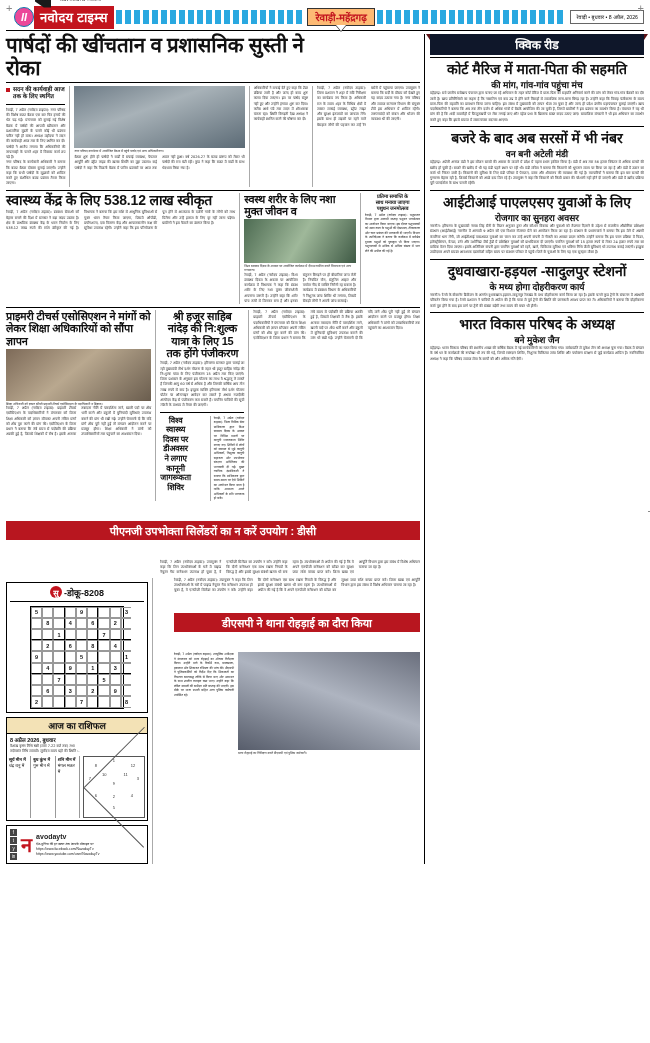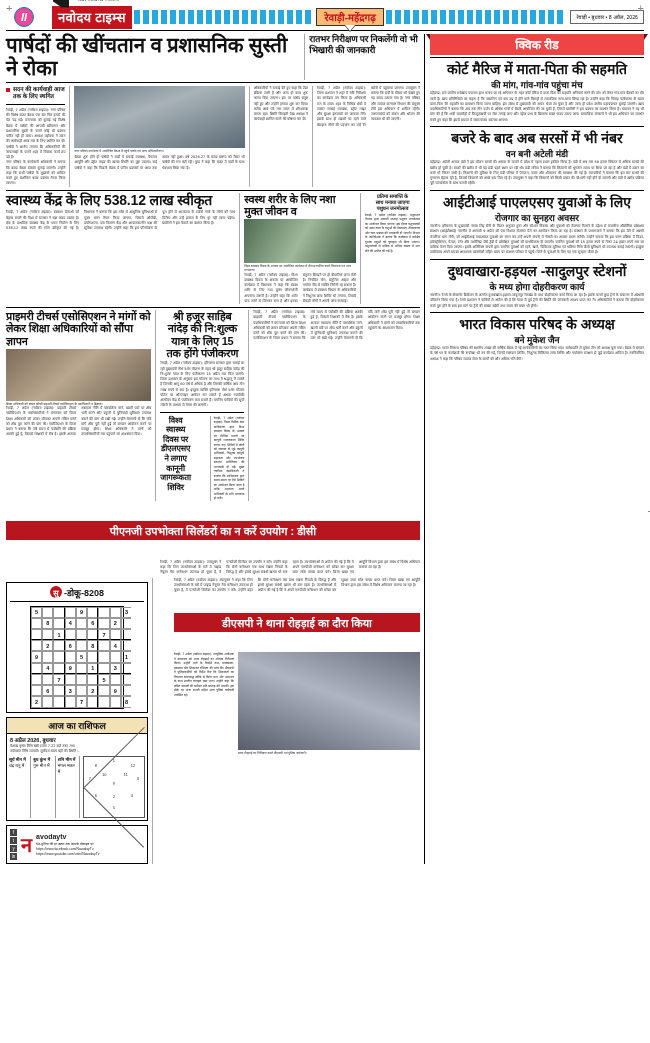--- a/index.html
+++ b/index.html
@@ -5,21 +5,21 @@
   html,body{margin:0;padding:0;background:#fff;}
   body{width:650px;height:1043px;font-family:"Liberation Sans","DejaVu Sans",sans-serif;color:#111;overflow:hidden;position:relative;}
   .page{width:650px;height:1043px;position:relative;box-sizing:border-box;padding:4px 6px;}
 
   
   .masthead{display:flex;align-items:center;height:26px;position:relative;border-bottom:0;}
   .crop-mark{position:absolute;font-size:11px;color:#888;}
   .cm-tl{left:0;top:-2px;}
   .cm-tr{right:0;top:-2px;}
   .logo-circle{width:18px;height:18px;border-radius:50%;background:#ec4899;color:#fff;font-weight:bold;font-size:11px;
-    display:flex;align-items:center;justify-content:center;margin-left:8px;margin-right:18px;border:1px solid #0d7cae;font-style:italic;}
+    display:flex;align-items:center;justify-content:center;margin-left:8px;margin-right:0;border:1px solid #0d7cae;font-style:italic;}
   .logo-block{position:relative;background:#c3141e;padding:2px 6px 3px 6px;display:flex;align-items:center;}
   .logo-block:before{content:"";position:absolute;left:1px;top:-9px;width:16px;height:11px;background:#1a1a1a;
      clip-path:polygon(0 0,100% 0,100% 100%,55% 100%,0 45%);}
   .logo-text{color:#fff;font-weight:bold;font-size:13px;letter-spacing:.3px;}
   .logo-tag{position:absolute;top:-9px;left:26px;font-size:4px;color:#333;letter-spacing:.5px;white-space:nowrap;}
   .bars{flex:1;height:14px;margin:0 2px;
     background:repeating-linear-gradient(90deg,#29a8e0 0 6px,#fff 6px 9px);}
   .edition-pill{position:relative;background:#fdba74;border:1px solid #333;padding:1px 7px;font-size:10px;font-weight:bold;color:#c3141e;z-index:3;}
   .edition-pill:after{content:"";position:absolute;left:50%;margin-left:-5px;bottom:-6px;width:0;height:0;
     border-left:5px solid transparent;border-right:5px solid transparent;border-top:6px solid #fff;filter:drop-shadow(0 1px 0 #333);}
@@ -49,21 +49,21 @@
   .photo.p3{background:linear-gradient(120deg,#4d6b52 0%,#9fb89a 50%,#3f5a45 100%);}
   .photo.p4{background:linear-gradient(200deg,#6a6f7d 0%,#aeb4c0 45%,#575d6b 100%);}
   .cap{font-size:3.2px;color:#333;padding-top:1px;line-height:1.3;}
 
   .bullet-box{display:flex;gap:3px;align-items:flex-start;}
   .sq{width:4px;height:4px;background:#c3141e;margin-top:2px;flex:none;}
   .bullet-txt{font-size:6px;font-weight:bold;line-height:1.25;}
 
   
   .qr-banner{position:relative;text-align:center;margin-bottom:2px;}
-  .qr-inner{background:#ef4444;color:#fff;font-weight:bold;font-size:12px;padding:2px 0;position:relative;z-index:2;}
+  .qr-inner{background:#0f172a;color:#fff;font-weight:bold;font-size:12px;padding:2px 0;position:relative;z-index:2;}
   .qr-banner:before,.qr-banner:after{content:"";position:absolute;top:0;width:14px;height:100%;background:#5d1216;}
   .qr-banner:before{left:-4px;clip-path:polygon(0 0,100% 0,100% 100%);}
   .qr-banner:after{right:-4px;clip-path:polygon(0 0,100% 0,0 100%);}
 
   .rhead{text-align:center;font-weight:bold;line-height:1.15;margin:3px 0 1px;}
   .rh1{font-size:14px;}
   .rh2{font-size:9px;}
 
   
   .sud-wrap{border:1px solid #000;margin-top:4px;padding:3px;}
@@ -118,23 +118,20 @@
   <div class="rule"></div>
 
   <div class="body">
 
     <div class="col-left">
 
       <div style="display:flex;gap:4px;">
         <div style="width:298px;">
           <div class="hl-main hl1">पार्षदों की खींचतान व प्रशासनिक सुस्ती ने रोका</div>
         </div>
-        <div class="vsep" style="width:112px;padding-left:4px;">
-          <div class="hl-main hl4" style="line-height:1.25;">रातभर निरीक्षण पर निकलेंगी वो भी भिखारी की जानकारी</div>
-        </div>
       </div>
       <div class="rule" style="margin-top:2px;"></div>
 
       <div style="display:flex;gap:4px;margin-top:3px;">
         <div style="width:60px;">
           <div class="bullet-box">
             <span class="sq"></span>
             <span class="bullet-txt">सदन की कार्यवाही आज तक के लिए स्थगित</span>
           </div>
           <div class="hairline"></div>
@@ -188,21 +185,21 @@
           <div class="hl-main hl3" style="text-align:center;">नांदेड़ की नि:शुल्क</div>
           <div class="hl-main hl3" style="text-align:center;">यात्रा के लिए 15</div>
           <div class="hl-main hl3" style="text-align:center;">तक होंगे पंजीकरण</div>
           <div class="txt" style="margin-top:2px;">रेवाड़ी, 7 अप्रैल (नवोदय टाइम्स): हरियाणा सरकार द्वारा चलाई जा रही मुख्यमंत्री तीर्थ दर्शन योजना के तहत श्री हजूर साहिब नांदेड़ की नि:शुल्क यात्रा के लिए पंजीकरण 15 अप्रैल तक किए जाएंगे। जिला प्रशासन के अनुसार इस योजना का लाभ वे श्रद्धालु ले सकते हैं जिनकी आयु 60 वर्ष से अधिक है और जिनकी वार्षिक आय तीन लाख रुपये से कम है। इच्छुक व्यक्ति हरियाणा तीर्थ दर्शन योजना पोर्टल पर ऑनलाइन आवेदन कर सकते हैं अथवा नजदीकी अंत्योदय केंद्र से पंजीकरण करा सकते हैं। चयनित यात्रियों की सूची लॉटरी के माध्यम से तैयार की जाएगी।</div>
           <div class="hairline"></div>
           <div style="display:flex;gap:19px;">
             <div style="width:36px;">
               <div class="hl-main" style="font-size:8px;text-align:center;line-height:1.2;">विश्व</div>
               <div class="hl-main" style="font-size:8px;text-align:center;line-height:1.2;">स्वास्थ्य</div>
               <div class="hl-main" style="font-size:8px;text-align:center;line-height:1.2;">दिवस पर</div>
-              <div class="hl-main" style="font-size:8px;text-align:center;line-height:1.2;">डीएलएसए</div>
+              <div class="hl-main" style="font-size:8px;text-align:center;line-height:1.2;">डीअवसर</div>
               <div class="hl-main" style="font-size:8px;text-align:center;line-height:1.2;">ने लगाए</div>
               <div class="hl-main" style="font-size:8px;text-align:center;line-height:1.2;">कानूनी</div>
               <div class="hl-main" style="font-size:8px;text-align:center;line-height:1.2;">जागरूकता</div>
               <div class="hl-main" style="font-size:8px;text-align:center;line-height:1.2;">शिविर</div>
             </div>
             <div class="vsep" style="width:45px;padding-left:3px;">
               <div class="txt tiny">रेवाड़ी, 7 अप्रैल (नवोदय टाइम्स): जिला विधिक सेवा प्राधिकरण द्वारा विश्व स्वास्थ्य दिवस के अवसर पर विभिन्न स्थानों पर कानूनी जागरूकता शिविर लगाए गए। शिविरों में लोगों को स्वास्थ्य से जुड़े कानूनी अधिकारों, निशुल्क कानूनी सहायता और उपभोक्ता संरक्षण अधिनियम की जानकारी दी गई। मुख्य न्यायिक दंडाधिकारी ने बताया कि प्राधिकरण द्वारा समय-समय पर ऐसे शिविरों का आयोजन किया जाता है ताकि आमजन अपने अधिकारों के प्रति जागरूक हो सकें।</div>
             </div>
           </div>
         </div>

